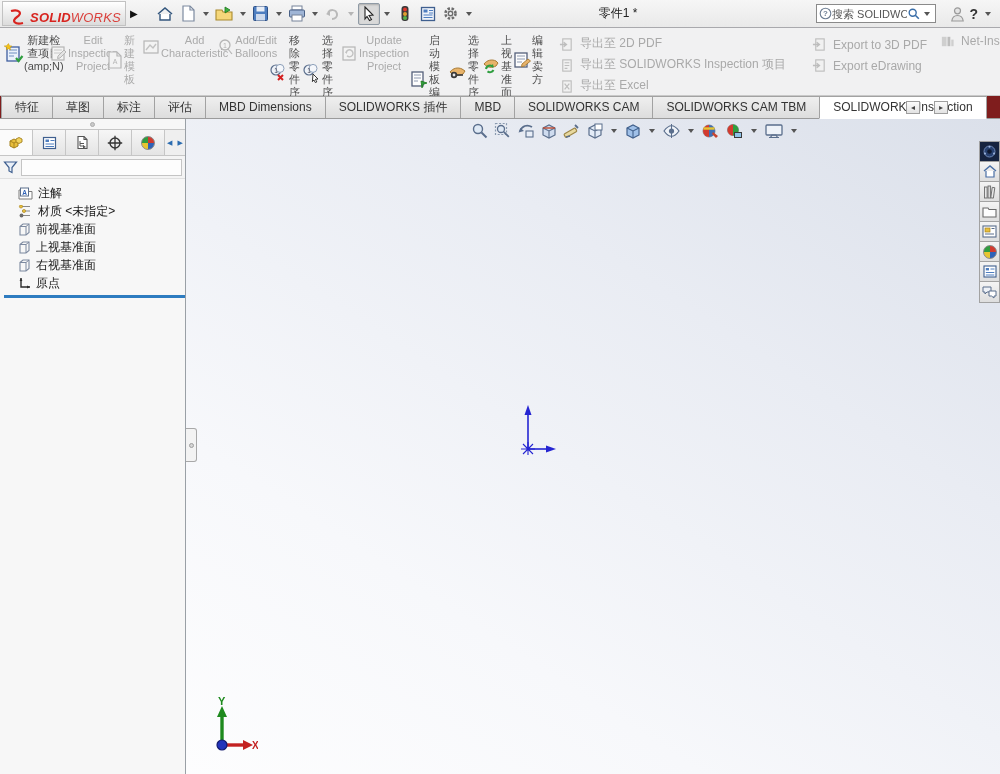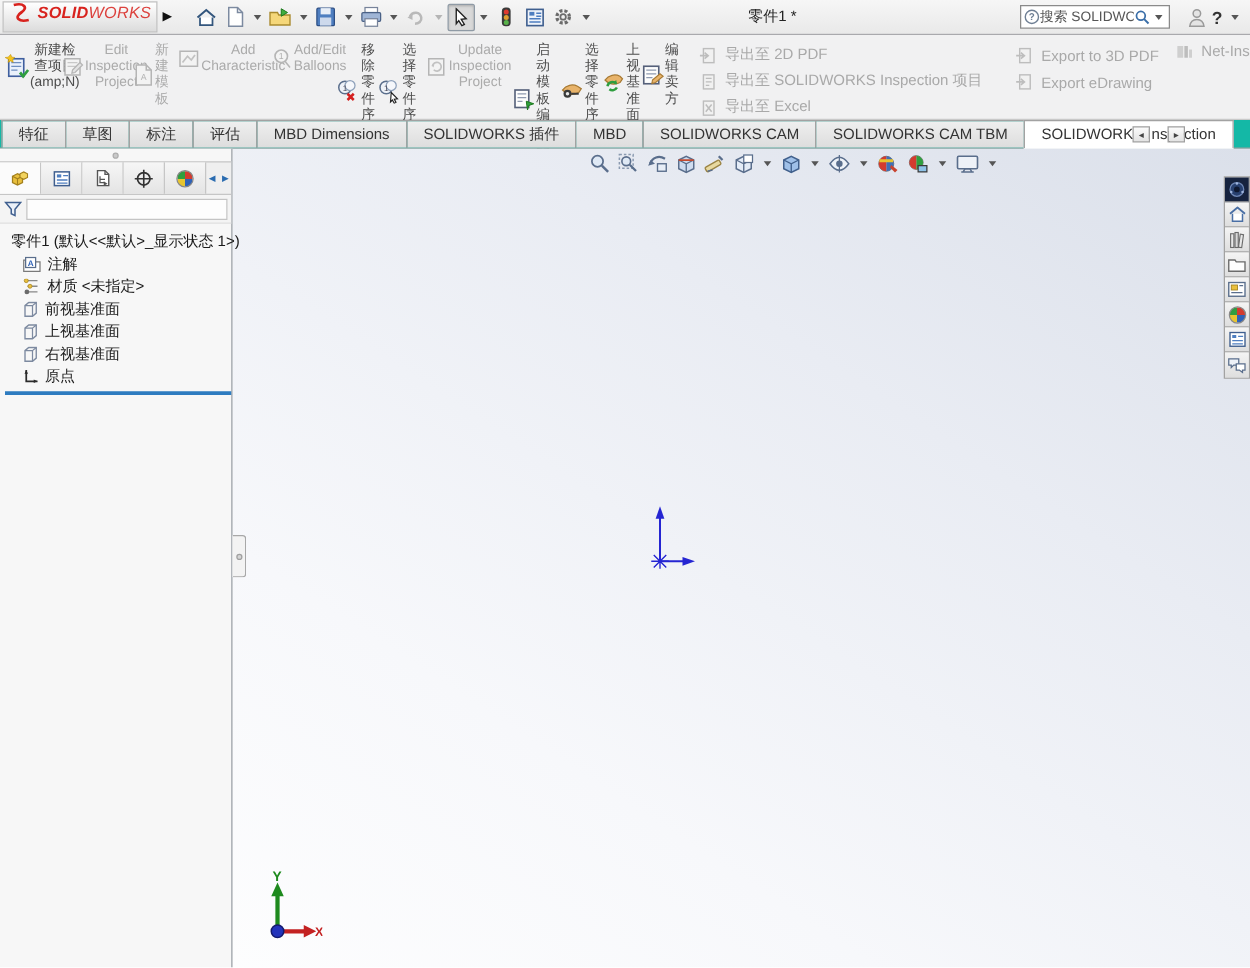--- a/index.html
+++ b/index.html
@@ -5,21 +5,21 @@
   * { margin:0; padding:0; box-sizing:border-box; }
   html,body { width:1000px; height:774px; overflow:hidden;
     font-family:"Liberation Sans","DejaVu Sans",sans-serif; font-size:12px; color:#333;
     background:#fff; }
   svg { display:block; }
 
   
   .titlebar { height:28px; background:linear-gradient(#f6f6f6,#e9e9e9);
     border-bottom:1px solid #a9a9ad; display:flex; align-items:center; position:relative; }
   .logo { margin-left:2px; width:124px; height:25px; background:linear-gradient(#ffffff,#dcdcdc);
-    border:1px solid #c2c2c2; display:flex; align-items:flex-start; justify-content:center; gap:3px; }
+    border:1px solid #c2c2c2; display:flex; align-items:flex-end; justify-content:center; gap:3px; }
   .logo-text { color:#d8231e; font-size:13px; font-style:italic; letter-spacing:.2px; }
   .logo-text b { font-weight:700; } .logo-text span { font-weight:400; opacity:.85; }
   .flyout { margin-left:4px; font-size:10px; color:#111; }
   .tb-icons { display:flex; align-items:center; margin-left:16px; gap:1px; }
   .tbtn { height:22px; min-width:22px; display:flex; align-items:center; justify-content:center;
     border-radius:2px; padding:0 2px; }
   .tbtn.sunken { background:#d9d9d9; border:1px solid #8f9aa5; box-shadow:inset 0 1px 2px rgba(0,0,0,.2); }
   .caret { width:0; height:0; border-left:3px solid transparent; border-right:3px solid transparent;
     border-top:4px solid #555; margin:0 3px; }
   .caret.dis { border-top-color:#b5b5b5; }
@@ -41,21 +41,21 @@
   .rbtn.dis .rlabel { color:#ababab; }
   .ric { height:20px; display:flex; align-items:center; justify-content:center; }
   .w42{width:44px;} .w50{width:52px;} .w56{width:58px;} .w62{width:64px;} .w66{width:68px;}
   .exports { display:flex; margin-left:10px; padding-top:4px; }
   .excol { display:flex; flex-direction:column; gap:3px; }
   .excol.c2 { margin-left:26px; }
   .exitem { display:flex; align-items:flex-end; gap:6px; height:18px; color:#a9a9a9; font-size:12px; white-space:nowrap; }
   .netitem { display:flex; align-items:flex-start; gap:6px; padding-top:4px; color:#a9a9a9; font-size:12px; white-space:nowrap; }
 
   
-  .tabbar { height:23px; background:#14b8a6; border-bottom:1px solid #9b9b9b;
+  .tabbar { height:23px; background:#7f1d1d; border-bottom:1px solid #9b9b9b;
     display:flex; align-items:center; padding-left:1px; position:relative; }
   .tab { height:22px; line-height:21px; padding:0 13px; font-size:12px; color:#333;
     background:linear-gradient(#efefef,#dddddd); border:1px solid #a2a2a2; border-bottom:none;
     margin-right:-1px; white-space:nowrap; }
   .tab.active { background:#ffffff; height:23px; margin-bottom:-1px; border-bottom:1px solid #fff; }
   .tab-pagers { position:absolute; right:52px; bottom:4px; display:flex; gap:14px; }
   .pager { width:14px; height:13px; background:linear-gradient(#fbfbfb,#e3e3e3); border:1px solid #9e9e9e;
     display:flex; align-items:center; justify-content:center; font-size:8px; color:#444; }
 
   
@@ -546,28 +546,20 @@
         <span class="ppager">▶</span>
       </div>
     </div>
     <div class="filter-row">
       <svg width="15" height="15" viewBox="0 0 15 15">
         <path d="M1.5 2h12l-4.5 5.5v5l-3-1.5v-3.5z" fill="#eaf0f8" stroke="#3f5f8f" stroke-width="1.2"></path>
       </svg>
       <div class="filter-input"></div>
     </div>
     <div class="tree">
-      <div class="trow">
-        <svg width="15" height="13" viewBox="0 0 16 14">
-          <path d="M2 5l4-2 4 2v5l-4 2-4-2z" fill="#e9bf3c" stroke="#a3801d" stroke-width="1"></path>
-          <path d="M2 5l4 2 4-2M6 7v5" fill="none" stroke="#a3801d" stroke-width=".9"></path>
-          <path d="M8 3l3-1.5 3 1.5v3l-3 1.5-3-1.5z" fill="#f2d35e" stroke="#a3801d" stroke-width=".9"></path>
-        </svg>
-        <span>零件1 (默认&lt;&lt;默认&gt;_显示状态 1&gt;)</span>
-      </div>
       <div class="trow child">
         <svg width="15" height="13" viewBox="0 0 15 13">
           <path d="M1 3h5l1 1.5h7V12H1z" fill="#fff" stroke="#7a7a7a" stroke-width="1"></path>
           <rect x="2.5" y="1" width="8" height="8" fill="#fff" stroke="#5a6e8c" stroke-width="1"></rect>
           <text x="6.5" y="7.5" font-size="6.5" text-anchor="middle" fill="#2e62b8" font-weight="bold">A</text>
         </svg>
         <span>注解</span>
       </div>
       <div class="trow child">
         <svg width="15" height="13" viewBox="0 0 15 13">

